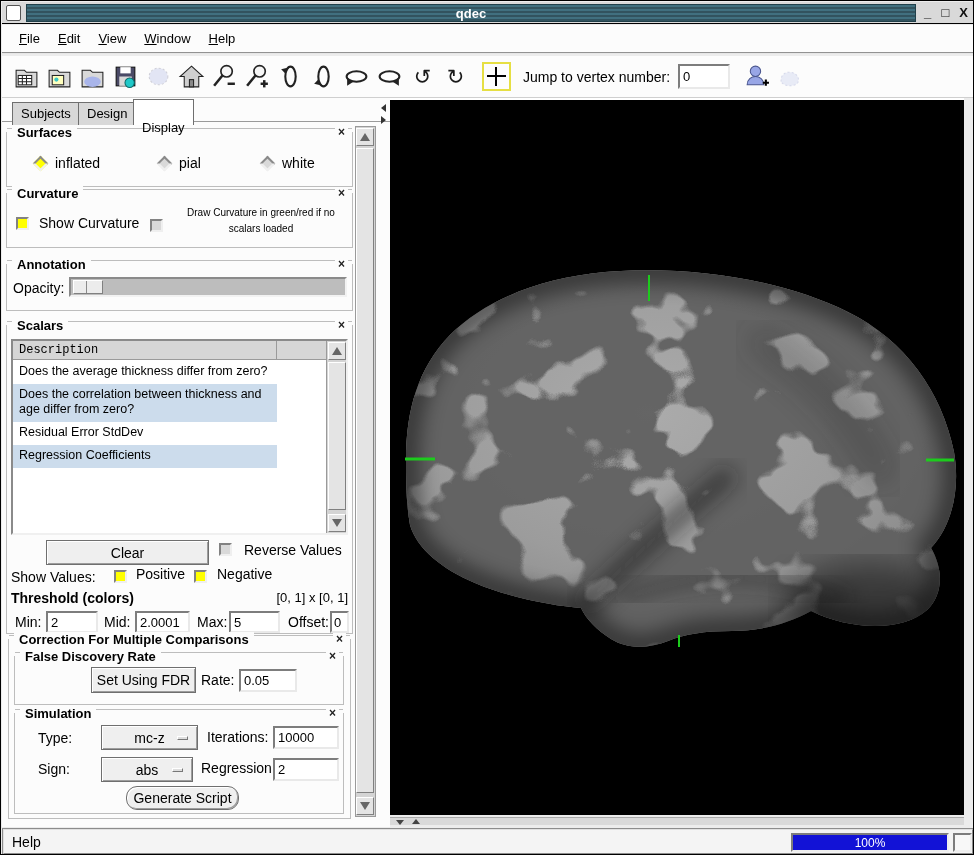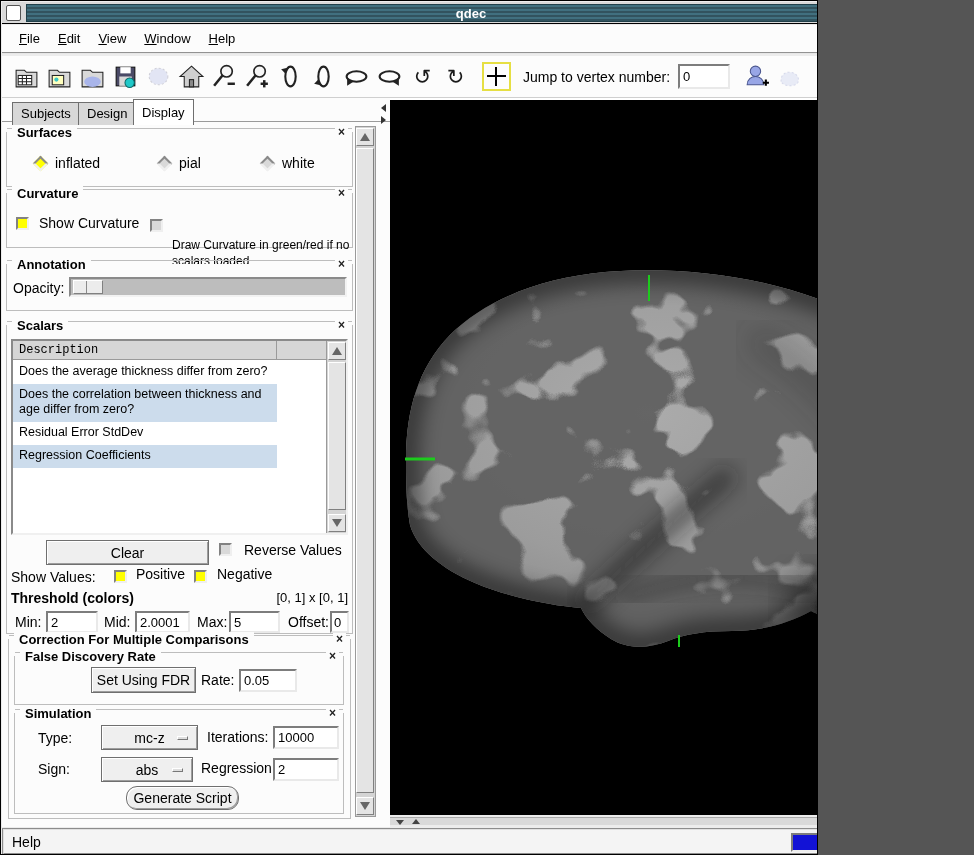--- a/index.html
+++ b/index.html
@@ -1,18 +1,18 @@
 <!DOCTYPE html>
 <html style="--titlebar: #41707f; --titlebar_stripe: #32535e; --accent_yellow: #ffff00; --selection_blue: #ccdcec; --progress_blue: #1212d6; --viewport_bg: #000000; --crosshair_green: #1dcb1d; --brain_base: #9e9e9e; --brain_dark: #5e5e5e;"><head>
 <meta charset="utf-8">
 <style>
   html,body{margin:0;padding:0;background:#555;}
   *{box-sizing:border-box;}
   #window{
-    position:relative;width:818px;height:855px;background:#ececec;
+    position:relative;width:974px;height:855px;background:#ececec;
     border:1px solid #000;overflow:hidden;
     font-family:"Liberation Sans",sans-serif;font-size:13px;color:#000;
   }
   
   #titlebar{position:absolute;left:1px;top:1px;width:972px;height:22px;background:#d9d9d9;border-bottom:1px solid #000;}
   #title-icon{position:absolute;left:4px;top:3px;width:15px;height:16px;background:#fff;border:1px solid #555;border-radius:2px;}
   #title-strip{
     position:absolute;left:24px;top:2px;width:890px;height:18px;
     background:repeating-linear-gradient(180deg,var(--titlebar) 0 2px,var(--titlebar_stripe) 2px 4px);
     border:1px solid #20404a;
@@ -33,21 +33,21 @@
   #crosshair-btn{width:29px;height:29px;border:2px solid #e6df43;background:#fdfdfd;display:flex;align-items:center;justify-content:center;margin:0 6px 0 8px;}
   #crosshair-btn .cross{position:relative;width:19px;height:19px;}
   #crosshair-btn .cross::before{content:"";position:absolute;left:0;right:0;top:8px;height:2px;background:#000;}
   #crosshair-btn .cross::after{content:"";position:absolute;top:0;bottom:0;left:8px;width:2px;background:#000;}
   #jump-label{margin-left:6px;font-size:14px;}
   #vertex-input{margin-left:8px;width:52px;height:25px;background:#fff;border:2px solid;border-color:#7d7d7d #e9e9e9 #e9e9e9 #7d7d7d;font-family:"Liberation Sans",sans-serif;font-size:13px;padding:1px 3px;}
   #toolbar .gap{width:12px;}
   
   #tabstrip{position:absolute;left:1px;top:97px;width:388px;height:27px;background:#fcfcfc;}
   .tab{position:absolute;top:4px;height:23px;padding:3px 8px 0 8px;background:#d8d8d8;border:1px solid #6f6f6f;border-bottom:none;font-size:13px;cursor:default;}
-  .tab.active{top:1px;height:26px;background:#fff;padding-top:5px;z-index:2;}
+  .tab.active{top:1px;height:26px;background:#fff;padding-top:20px;z-index:2;}
   #tab-subjects{left:10px;} #tab-design{left:76px;} #tab-display{left:131px;}
   #tab-baseline{position:absolute;left:0;top:23px;width:388px;height:1px;background:#9a9a9a;}
   
   .sash-tri{position:absolute;width:0;height:0;}
   
   #left-region{position:absolute;left:1px;top:124px;width:388px;height:702px;background:#fcfcfc;}
   .group{position:absolute;background:#fcfcfc;border:1px solid #bdbdbd;border-top:none;}
   .group-header{position:absolute;left:0;top:-9px;width:100%;height:18px;display:flex;align-items:center;background:transparent;}
   .group-header .notch{width:5px;height:9px;border-top:1px solid #bdbdbd;}
   .group-header .gtitle{background:#fcfcfc;padding:0 5px;font-weight:bold;font-size:13px;white-space:nowrap;}
@@ -61,21 +61,21 @@
   .diamond.selected{background:var(--accent_yellow);}
   .btn{background:#efefef;border:1px solid #6f6f6f;box-shadow:inset 1px 1px 0 #ffffff, inset -1px -1px 0 #9d9d9d;font-family:"Liberation Sans",sans-serif;font-size:14px;display:flex;align-items:center;justify-content:center;cursor:default;}
   .entry{background:#fff;border:2px solid;border-color:#7d7d7d #e9e9e9 #e9e9e9 #7d7d7d;font-family:"Liberation Sans",sans-serif;font-size:13px;padding:1px 3px;}
   .dropdown{background:#efefef;border:1px solid #6f6f6f;box-shadow:inset 1px 1px 0 #ffffff, inset -1px -1px 0 #9d9d9d;display:flex;align-items:center;justify-content:center;position:relative;font-size:14px;cursor:default;}
   .dropdown .dash{position:absolute;right:9px;top:10px;width:11px;height:4px;background:#dedede;border:1px solid;border-color:#fff #777 #777 #fff;}
   .lbl{position:absolute;white-space:nowrap;}
   
   #surfaces-box{left:5px;top:131px;width:347px;height:55px;}
   .surf-opt{position:absolute;top:23px;display:flex;align-items:center;gap:9px;font-size:14px;}
   
-  #curvature-box{left:5px;top:192px;width:347px;height:55px;}
+  #curvature-box{left:5px;top:192px;width:347px;height:55px;text-align:center;}
   
   #annotation-box{left:5px;top:263px;width:347px;height:47px;}
   #opacity-slider{position:absolute;left:62px;top:13px;width:278px;height:20px;border:2px solid;border-color:#8a8a8a #f2f2f2 #f2f2f2 #8a8a8a;background:#bdbdbd;}
   #opacity-handle{position:absolute;left:2px;top:1px;width:30px;height:14px;background:#ececec;border:1px solid;border-color:#fff #808080 #808080 #fff;}
   #opacity-handle::after{content:"";position:absolute;left:12px;top:0;bottom:0;width:1px;background:#8a8a8a;}
   
   #scalars-box{left:5px;top:324px;width:347px;height:309px;}
   #scalars-table{position:absolute;left:4px;top:14px;width:337px;height:196px;border:2px solid;border-color:#8a8a8a #f0f0f0 #f0f0f0 #8a8a8a;background:#fff;overflow:hidden;}
   #scalars-thead{position:absolute;left:0;top:0;width:264px;height:19px;background:#d6d6d6;border-bottom:1px solid #9a9a9a;border-right:1px solid #9a9a9a;font-family:"Liberation Mono",monospace;font-size:12px;padding:2px 0 0 6px;}
   #scalars-thead2{position:absolute;left:264px;top:0;width:49px;height:19px;background:#d6d6d6;border-bottom:1px solid #9a9a9a;}
@@ -300,21 +300,21 @@
     <div class="group-header">
       <span class="notch"></span>
       <span class="gtitle">Curvature</span>
       <span class="rule"></span>
       <span class="gx">×</span>
       <span class="endnotch"></span>
     </div>
     <span class="cb checked" style="position:absolute;left:9px;top:24px;"></span>
     <span class="lbl" style="left:32px;top:22px;font-size:14px;">Show Curvature</span>
     <span class="cb" style="position:absolute;left:143px;top:26px;"></span>
-    <span class="lbl" style="left:165px;top:12px;width:178px;white-space:normal;font-size:12px;line-height:16px;margin-top:32px;">Draw Curvature in green/red if no scalars loaded</span>
+    <span class="lbl" style="left:165px;top:12px;width:178px;white-space:normal;font-size:10px;line-height:16px;">Draw Curvature in green/red if no scalars loaded</span>
   </div>
 
   <div class="group" id="annotation-box">
     <div class="group-header">
       <span class="notch"></span>
       <span class="gtitle">Annotation</span>
       <span class="rule"></span>
       <span class="gx">×</span>
       <span class="endnotch"></span>
     </div>

